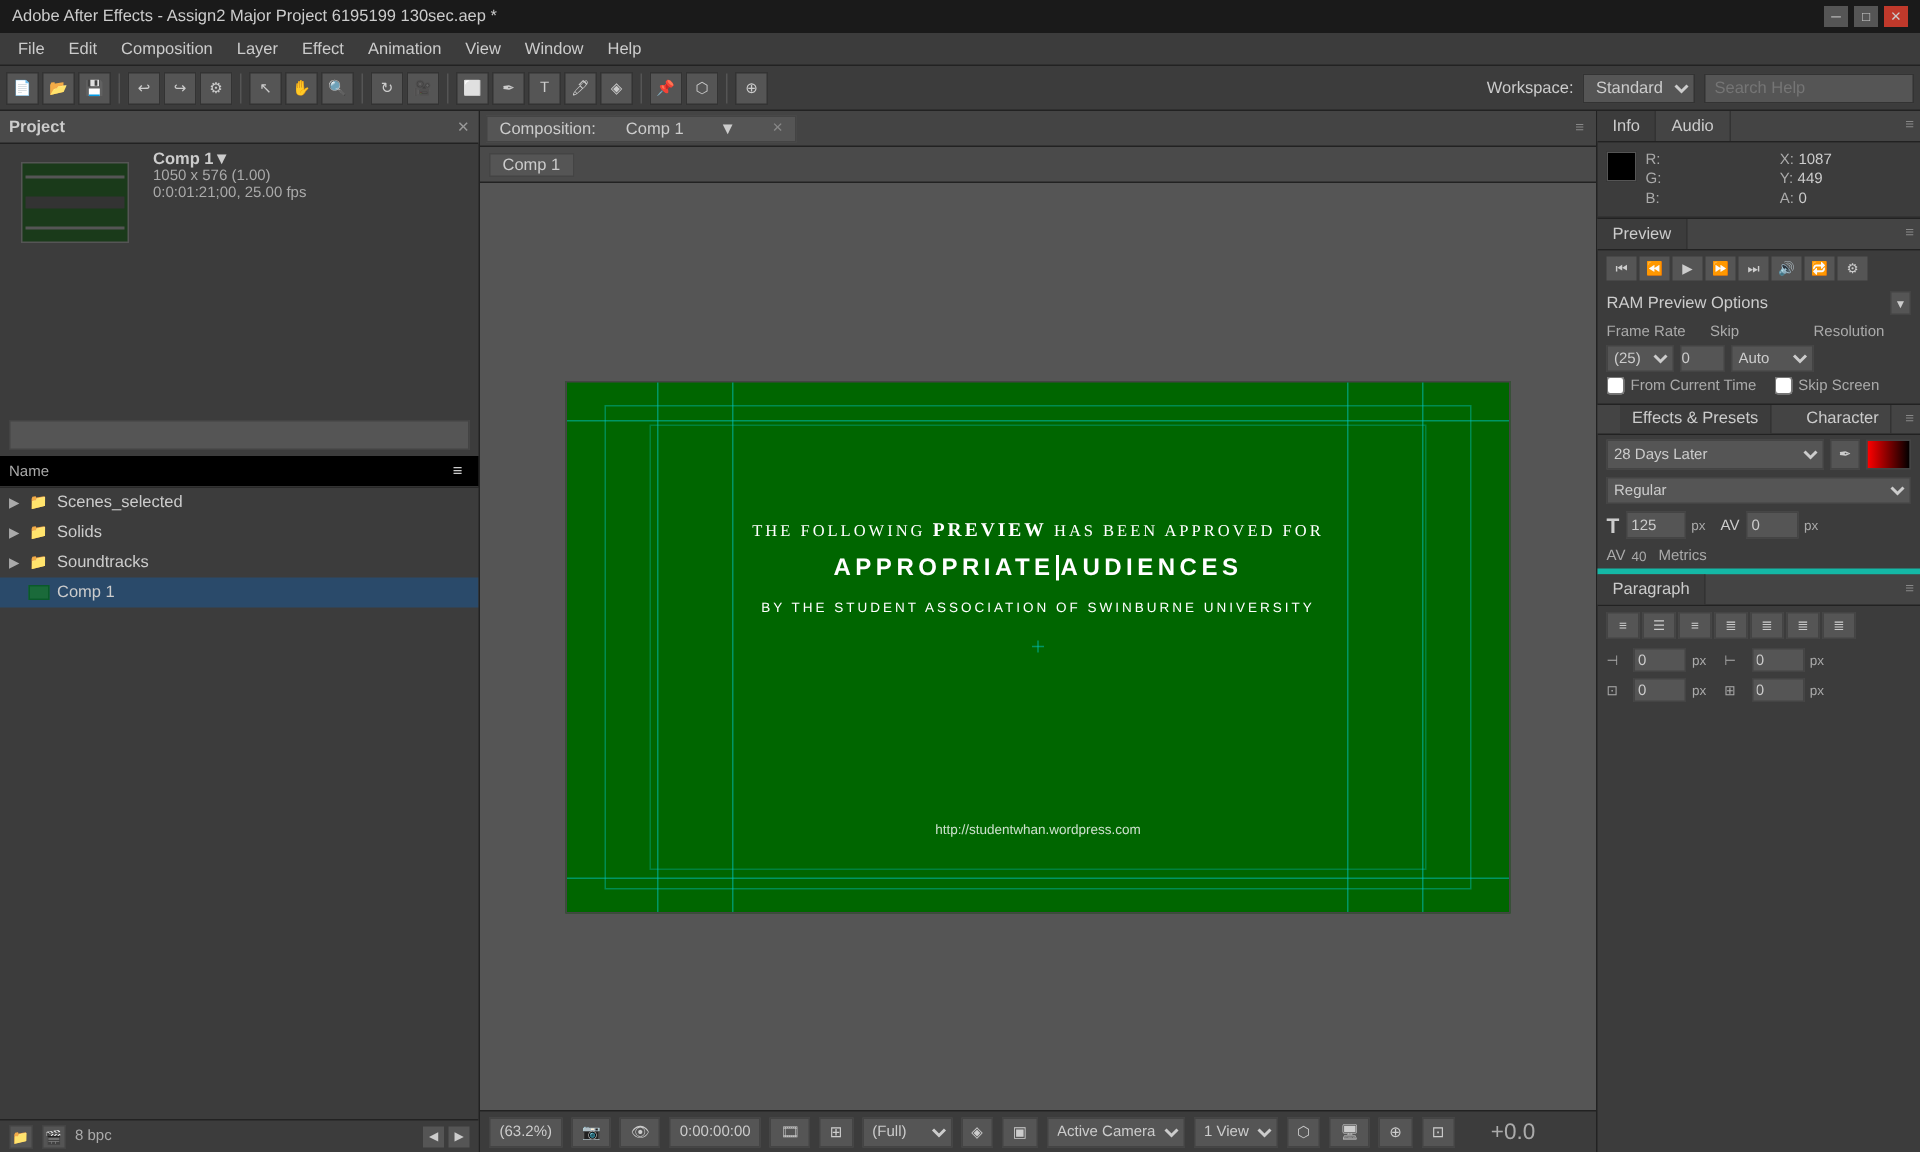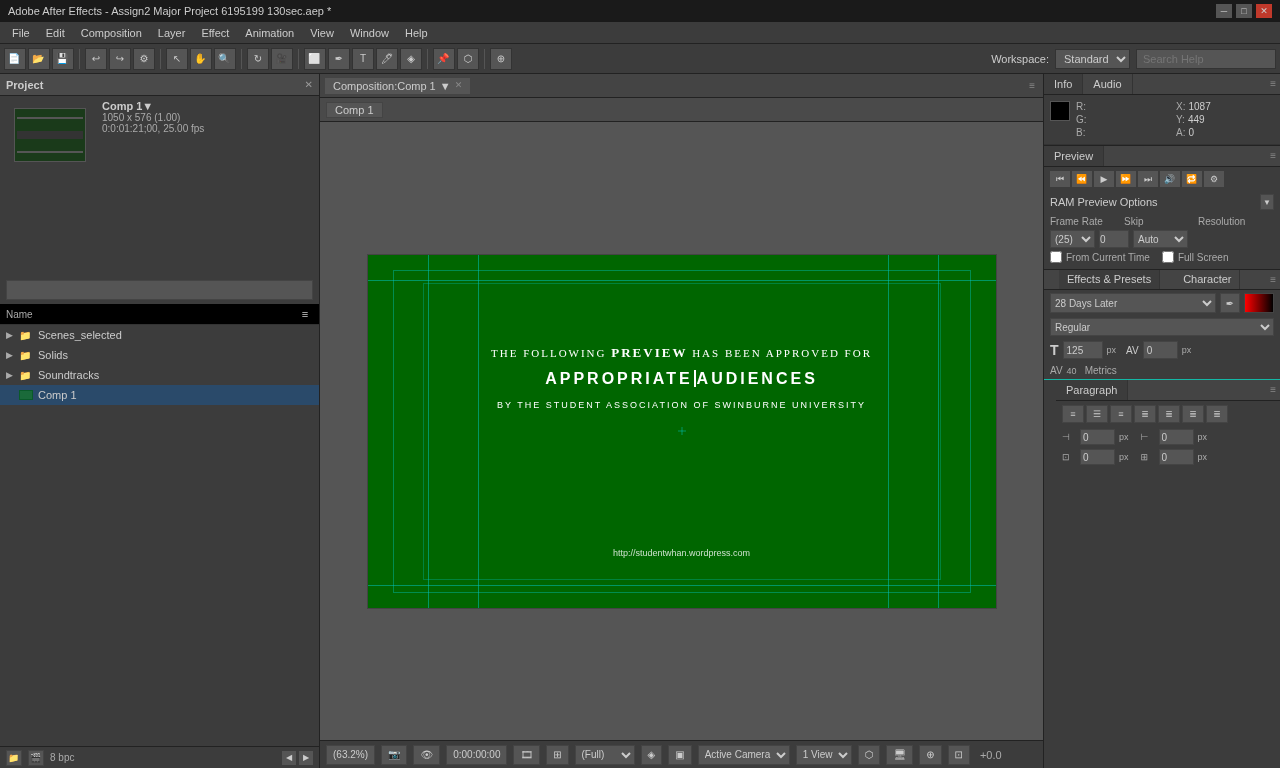--- a/index.html
+++ b/index.html
@@ -47,36 +47,36 @@
     .project-item.selected { background: #2a4a6a; }
     .project-item .expand-arrow { width: 12px; font-size: 9px; color: #aaa; }
     .project-item .item-icon { width: 16px; height: 12px; margin-right: 4px; display: flex; align-items: center; justify-content: center; }
     .folder-icon { color: #d4a017; font-size: 10px; }
     .comp-icon { width: 14px; height: 10px; background: #1a6a3a; border: 1px solid #0a5a2a; display: inline-block; }
     .item-label { font-size: 11px; color: #ccc; }
 
     
     #panel-center { flex: 1; display: flex; flex-direction: column; background: #3c3c3c; }
     #comp-tab-bar { background: #444; height: 24px; display: flex; align-items: center; padding: 0 4px; border-bottom: 1px solid #222; }
-    .comp-tab { background: #555; border: 1px solid #444; padding: 2px 8px; font-size: 11px; color: #ccc; cursor: pointer; display: flex; align-items: flex-start; gap: 0; }
+    .comp-tab { background: #555; border: 1px solid #444; padding: 2px 8px; font-size: 11px; color: #ccc; cursor: pointer; display: flex; align-items: flex-start; gap: 20px; }
     .comp-breadcrumb { background: #4a4a4a; height: 24px; display: flex; align-items: center; padding: 0 6px; border-bottom: 1px solid #222; }
     .comp-breadcrumb-btn { background: #555; border: 1px solid #444; padding: 1px 8px; font-size: 11px; color: #ccc; cursor: pointer; }
 
     #viewer { flex: 1; background: #555; display: flex; align-items: center; justify-content: center; position: relative; overflow: hidden; }
     #comp-canvas { width: 630px; height: 355px; background: #006600; position: relative; border: 1px solid #444; }
     
     .guide-h { position: absolute; left: 0; right: 0; height: 1px; background: rgba(0,200,200,0.5); }
     .guide-v { position: absolute; top: 0; bottom: 0; width: 1px; background: rgba(0,200,200,0.5); }
 
     #viewer-bottom { background: #3c3c3c; height: 28px; display: flex; align-items: center; padding: 0 6px; border-top: 1px solid #222; gap: 6px; flex-shrink: 0; }
     .viewer-btn { background: #555; border: 1px solid #444; height: 20px; padding: 0 6px; font-size: 10px; color: #ccc; cursor: pointer; display: flex; align-items: center; }
     .viewer-select { background: #555; border: 1px solid #444; color: #ccc; font-size: 10px; height: 20px; padding: 0 2px; }
 
     
-    #panel-right { width: 237px; background: #3c3c3c; border-left: 1px solid #222; display: flex; flex-direction: column; }
+    #panel-right { width: 216px; background: #3c3c3c; border-left: 1px solid #222; display: flex; flex-direction: column; }
     .right-tab-bar { display: flex; background: #444; border-bottom: 1px solid #222; }
     .right-tab { padding: 4px 10px; font-size: 11px; color: #ccc; cursor: pointer; border-right: 1px solid #333; }
     .right-tab.active { background: #3c3c3c; }
     .color-swatch { width: 14px; height: 14px; background: #000; border: 1px solid #555; }
 
     
     .preview-panel { border-top: 1px solid #222; }
     .preview-controls { display: flex; align-items: center; gap: 2px; padding: 4px 6px; }
     .prev-btn { width: 20px; height: 16px; background: #555; border: none; color: #ccc; font-size: 9px; cursor: pointer; display: flex; align-items: center; justify-content: center; }
     .ram-preview-row { padding: 3px 6px; display: flex; align-items: center; justify-content: space-between; }
@@ -287,21 +287,21 @@
       <select class="viewer-select">
         <option>Active Camera</option>
       </select>
       <select class="viewer-select">
         <option>1 View</option>
       </select>
       <div class="viewer-btn">⬡</div>
       <div class="viewer-btn">🖥</div>
       <div class="viewer-btn">⊕</div>
       <div class="viewer-btn">⊡</div>
-      <span style="font-size:11px;color:#aaa;margin-left:4px;">+0.0</span>
+      <span style="font-size:15px;color:#aaa;margin-left:18px;">+0.0</span>
     </div>
   </div>
 
   <div id="panel-right">
 
     <div class="right-tab-bar">
       <div class="right-tab active">Info</div>
       <div class="right-tab">Audio</div>
       <div style="margin-left:auto;padding:4px;cursor:pointer;color:#888;font-size:10px;">≡</div>
     </div>
@@ -370,21 +370,21 @@
           </select>
           <input class="ps-input" value="0" style="width: 30px;">
           <select class="ps-select" style="width:55px;">
             <option>Auto</option>
           </select>
         </div>
         <div class="ps-row" style="margin-top:3px;">
           <input type="checkbox" class="ps-checkbox" style="">
           <span class="ps-checkbox-label">From Current Time</span>
           <input type="checkbox" class="ps-checkbox" style="margin-left: 8px;">
-          <span class="ps-checkbox-label">Full Screen</span>
+          <span class="ps-checkbox-label">Skip Screen</span>
         </div>
       </div>
     </div>
 
     <div class="effects-panel">
       <div class="effects-tab-bar">
         <div class="effects-tab active">Effects &amp; Presets</div>
         <div class="effects-tab">Character</div>
         <div style="margin-left:auto;padding:4px;cursor:pointer;color:#888;font-size:10px;">≡</div>
       </div>
@@ -411,21 +411,21 @@
         <input type="text" style="width: 35px; background: rgb(85, 85, 85); border: 1px solid rgb(68, 68, 68); color: rgb(204, 204, 204); font-size: 10px; height: 18px; padding: 0px 3px;" value="0">
         <span style="color:#aaa;font-size:9px;">px</span>
       </div>
       <div style="display:flex;align-items:center;padding:3px 6px;gap:4px;">
         <span style="color:#aaa;font-size:10px;">AV</span>
         <span style="color:#aaa;font-size:9px;margin-right:4px;">40</span>
         <span style="color:#aaa;font-size:10px;">Metrics</span>
       </div>
     </div>
 
-    <div style="border-top:1px solid #14b8a6;padding-left:12px;">
+    <div style="border-top:4px solid #14b8a6;">
       <div class="right-tab-bar">
         <div class="right-tab active">Paragraph</div>
         <div style="margin-left:auto;padding:4px;cursor:pointer;color:#888;font-size:10px;">≡</div>
       </div>
       <div style="display:flex;align-items:center;padding:4px 6px;gap:2px;">
         <button style="width:22px;height:18px;background:#555;border:1px solid #444;color:#ccc;font-size:9px;cursor:pointer;">≡</button>
         <button style="width:22px;height:18px;background:#555;border:1px solid #444;color:#ccc;font-size:9px;cursor:pointer;">☰</button>
         <button style="width:22px;height:18px;background:#555;border:1px solid #444;color:#ccc;font-size:9px;cursor:pointer;">≡</button>
         <button style="width:22px;height:18px;background:#555;border:1px solid #444;color:#ccc;font-size:9px;cursor:pointer;">≣</button>
         <button style="width:22px;height:18px;background:#555;border:1px solid #444;color:#ccc;font-size:9px;cursor:pointer;">≣</button>

